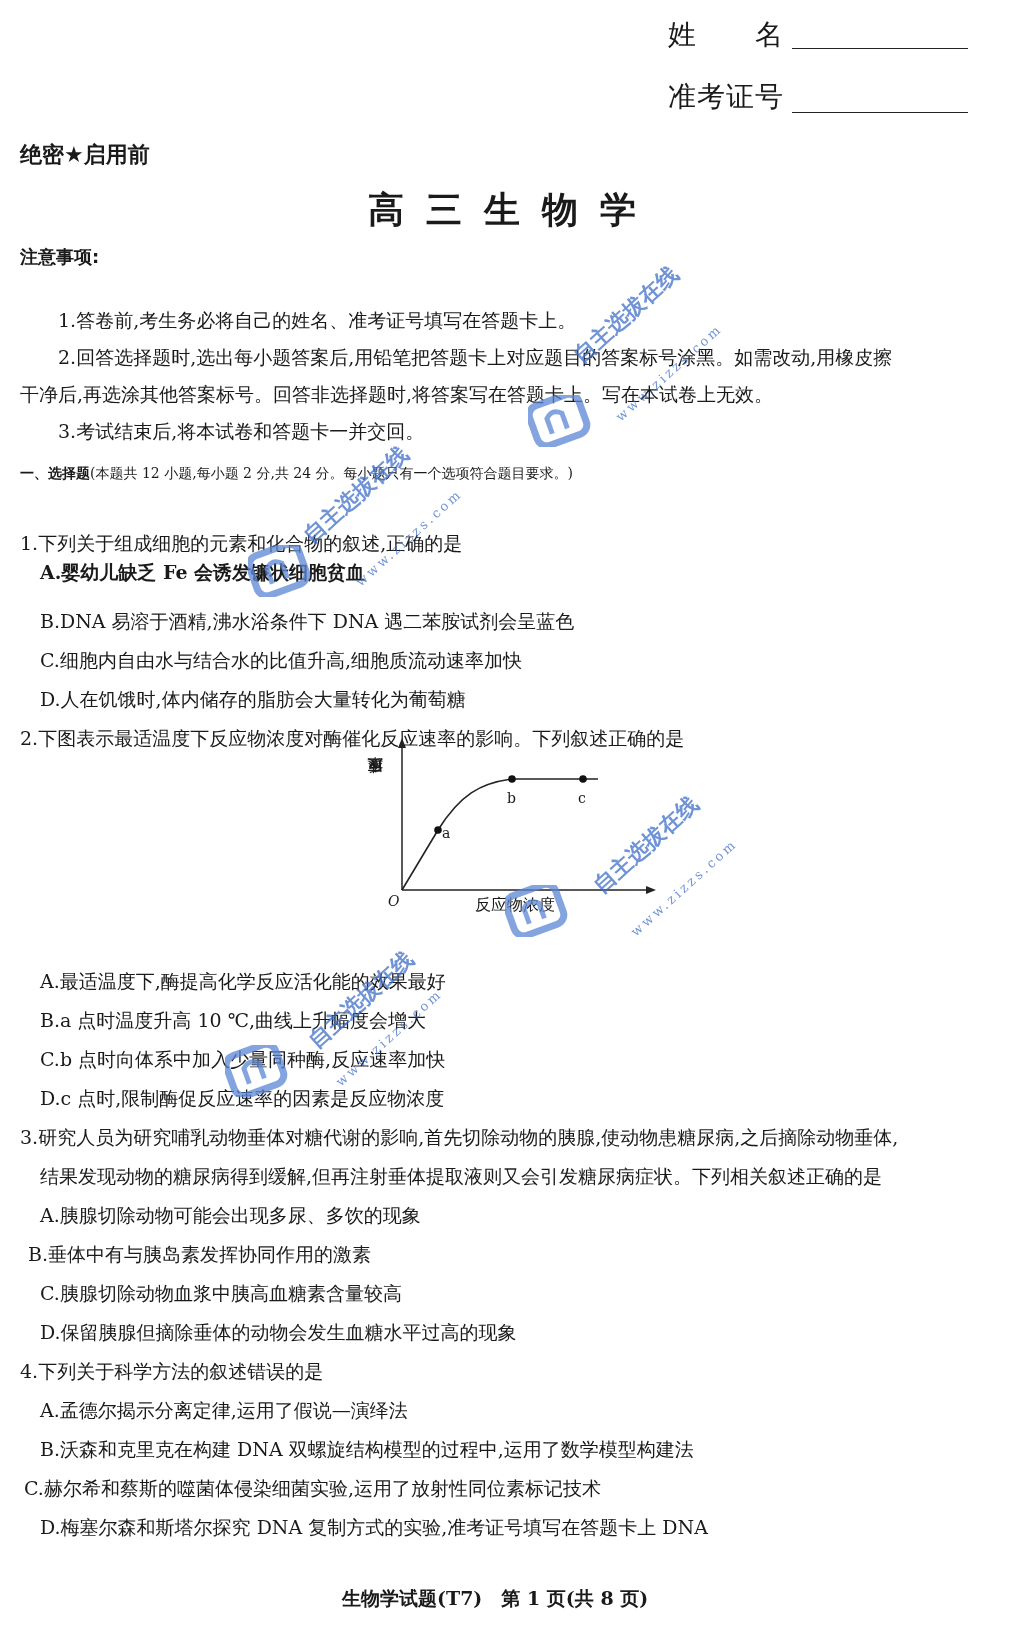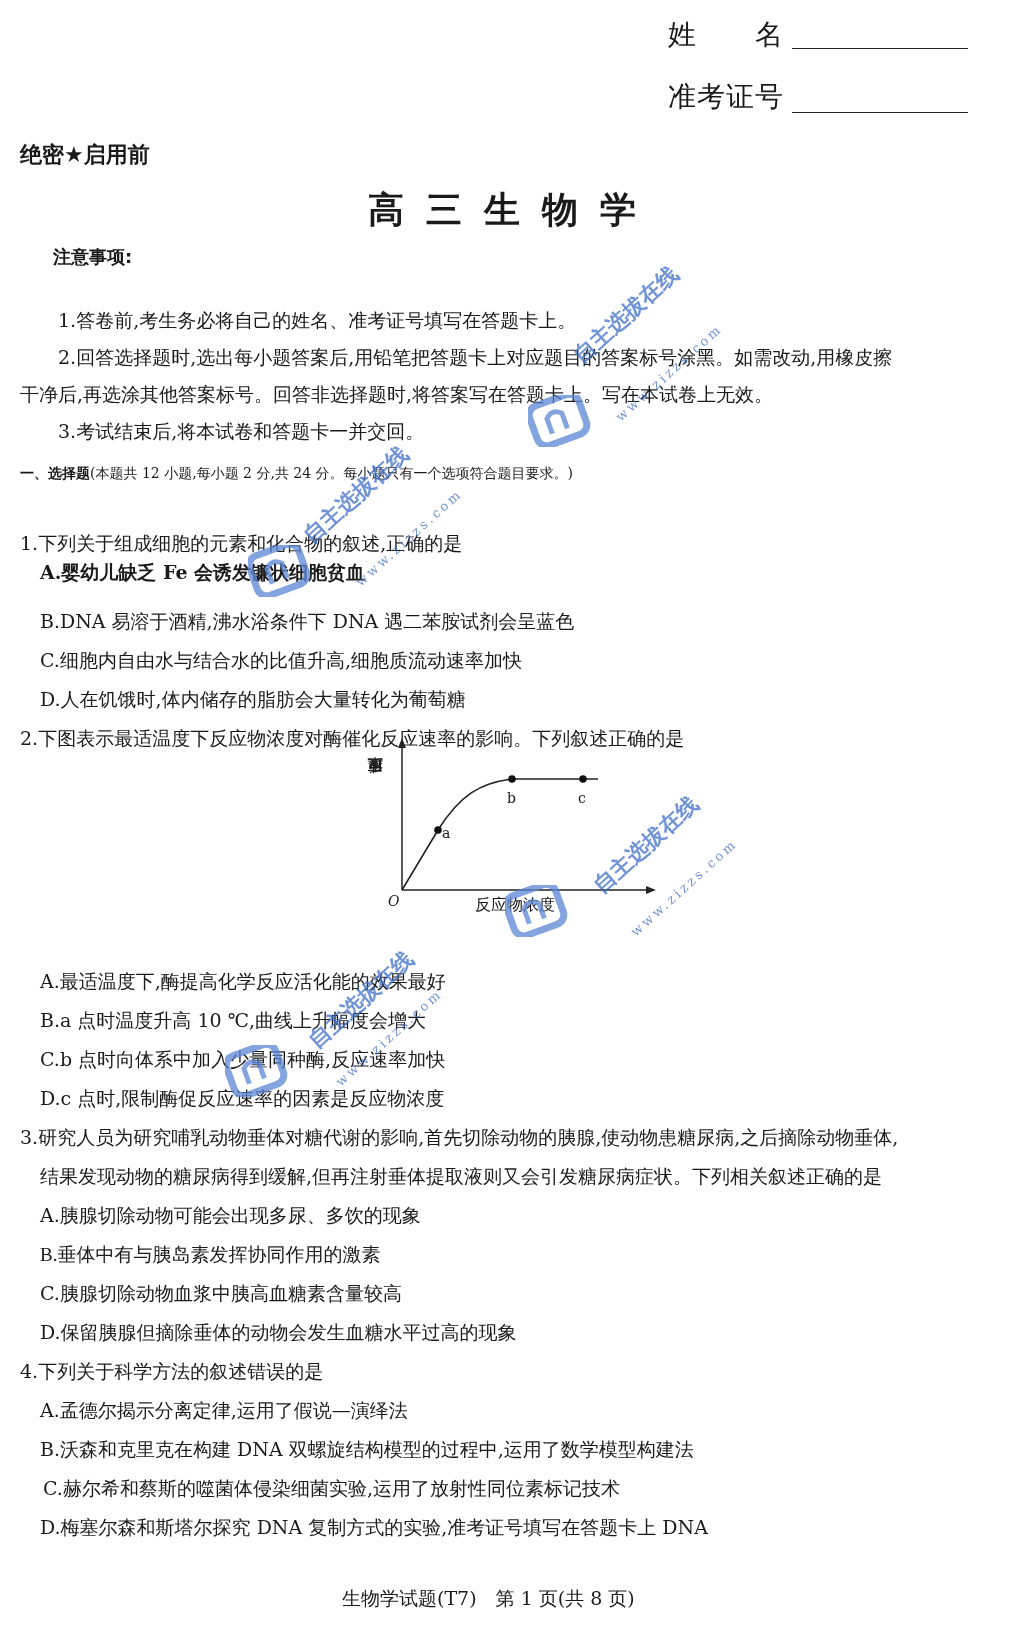--- a/index.html
+++ b/index.html
@@ -10,37 +10,37 @@
   }
   .abs { position: absolute; white-space: nowrap; text-align: center; }
   .field-label { font-size: 28px; letter-spacing: 1px; }
   .field-line { position: absolute; height: 0; border-bottom: 1.5px solid #222; }
   .confidential { font-family: "DejaVu Sans", "Liberation Sans", sans-serif; font-weight: bold; font-size: 22px; }
   .title { font-family: "DejaVu Sans", "Liberation Sans", sans-serif; font-weight: bold; font-size: 36px; letter-spacing: 22px; }
   .notice-head { font-family: "DejaVu Sans", "Liberation Sans", sans-serif; font-weight: bold; font-size: 18px; }
   .txt { font-size: 19px; margin-top: 27px; }
   .section-title { font-size: 14px; }
   .section-title b { font-family: "DejaVu Sans", "Liberation Sans", sans-serif; font-weight: bold; }
-  .footer { font-size: 19px; }
+  .footer { font-size: 19px; font-weight: bold; }
   .chart { position: absolute; left: 360px; top: 735px; width: 300px; height: 190px; }
   .wm { position: absolute; pointer-events: none; opacity: 0.75; }
 </style>
 </head>
 <body>
 
 <div class="abs field-label" style="left:668px; top:16px;">姓　　名</div>
 <div class="field-line" style="left:792px; top:48px; width:176px;"></div>
 <div class="abs field-label" style="left:668px; top:78px;">准考证号</div>
 <div class="field-line" style="left:792px; top:112px; width:176px;"></div>
 
 <div class="abs confidential" style="left:20px; top:140px;">绝密★启用前</div>
 
 <div class="abs title" style="left:368px; top:186px;">高三生物学</div>
 
-<div class="abs notice-head" style="left:20px; top:245px;margin-left:33px;">注意事项:</div>
+<div class="abs notice-head" style="left:20px; top:245px;">注意事项:</div>
 <div class="abs txt" style="left:58px; top:281px;">1.答卷前,考生务必将自己的姓名、准考证号填写在答题卡上。</div>
 <div class="abs txt" style="left:58px; top:318px;">2.回答选择题时,选出每小题答案后,用铅笔把答题卡上对应题目的答案标号涂黑。如需改动,用橡皮擦</div>
 <div class="abs txt" style="left:20px; top:355px;">干净后,再选涂其他答案标号。回答非选择题时,将答案写在答题卡上。写在本试卷上无效。</div>
 <div class="abs txt" style="left:58px; top:392px;">3.考试结束后,将本试卷和答题卡一并交回。</div>
 
 <div class="abs section-title" style="left:20px; top:465px;">
   <b>一、选择题</b><span>(本题共 12 小题,每小题 2 分,共 24 分。每小题只有一个选项符合题目要求。)</span>
 </div>
 
 <div class="abs txt" style="left:20px; top:504px;">1.下列关于组成细胞的元素和化合物的叙述,正确的是</div>
@@ -73,28 +73,28 @@
 </div>
 
 <div class="abs txt" style="left:40px; top:942px;">A.最适温度下,酶提高化学反应活化能的效果最好</div>
 <div class="abs txt" style="left:40px; top:981px;">B.a 点时温度升高 10 ℃,曲线上升幅度会增大</div>
 <div class="abs txt" style="left:40px; top:1020px;">C.b 点时向体系中加入少量同种酶,反应速率加快</div>
 <div class="abs txt" style="left:40px; top:1059px;">D.c 点时,限制酶促反应速率的因素是反应物浓度</div>
 
 <div class="abs txt" style="left:20px; top:1098px;">3.研究人员为研究哺乳动物垂体对糖代谢的影响,首先切除动物的胰腺,使动物患糖尿病,之后摘除动物垂体,</div>
 <div class="abs txt" style="left:40px; top:1137px;">结果发现动物的糖尿病得到缓解,但再注射垂体提取液则又会引发糖尿病症状。下列相关叙述正确的是</div>
 <div class="abs txt" style="left:40px; top:1176px;">A.胰腺切除动物可能会出现多尿、多饮的现象</div>
-<div class="abs txt" style="left:40px; top:1215px;font-family:Liberation Serif, serif;">B.垂体中有与胰岛素发挥协同作用的激素</div>
+<div class="abs txt" style="left:28px; top:1215px;">B.垂体中有与胰岛素发挥协同作用的激素</div>
 <div class="abs txt" style="left:40px; top:1254px;">C.胰腺切除动物血浆中胰高血糖素含量较高</div>
 <div class="abs txt" style="left:40px; top:1293px;">D.保留胰腺但摘除垂体的动物会发生血糖水平过高的现象</div>
 
 <div class="abs txt" style="left:20px; top:1332px;">4.下列关于科学方法的叙述错误的是</div>
 <div class="abs txt" style="left:40px; top:1371px;">A.孟德尔揭示分离定律,运用了假说—演绎法</div>
 <div class="abs txt" style="left:40px; top:1410px;">B.沃森和克里克在构建 DNA 双螺旋结构模型的过程中,运用了数学模型构建法</div>
-<div class="abs txt" style="left:43px; top:1449px;">C.赫尔希和蔡斯的噬菌体侵染细菌实验,运用了放射性同位素标记技术</div>
+<div class="abs txt" style="left:24px; top:1449px;">C.赫尔希和蔡斯的噬菌体侵染细菌实验,运用了放射性同位素标记技术</div>
 <div class="abs txt" style="left:40px; top:1488px;">D.梅塞尔森和斯塔尔探究 DNA 复制方式的实验,准考证号填写在答题卡上 DNA</div>
 
 <div class="abs footer" style="left:342px; top:1586px;">生物学试题(T7)　第 1 页(共 8 页)</div>
 
 <div class="wm" style="left:528px; top:395px;">
   <svg width="64" height="52" viewBox="0 0 64 52">
       <rect x="4" y="4" width="52" height="42" rx="10" fill="none" stroke="#5b86d6" stroke-width="7" transform="rotate(-20 30 25)"></rect>
       <path d="M20 36 V20 Q28 12 36 20 V36" fill="none" stroke="#5b86d6" stroke-width="5" transform="rotate(-20 30 25)"></path>
     </svg>
 </div>

